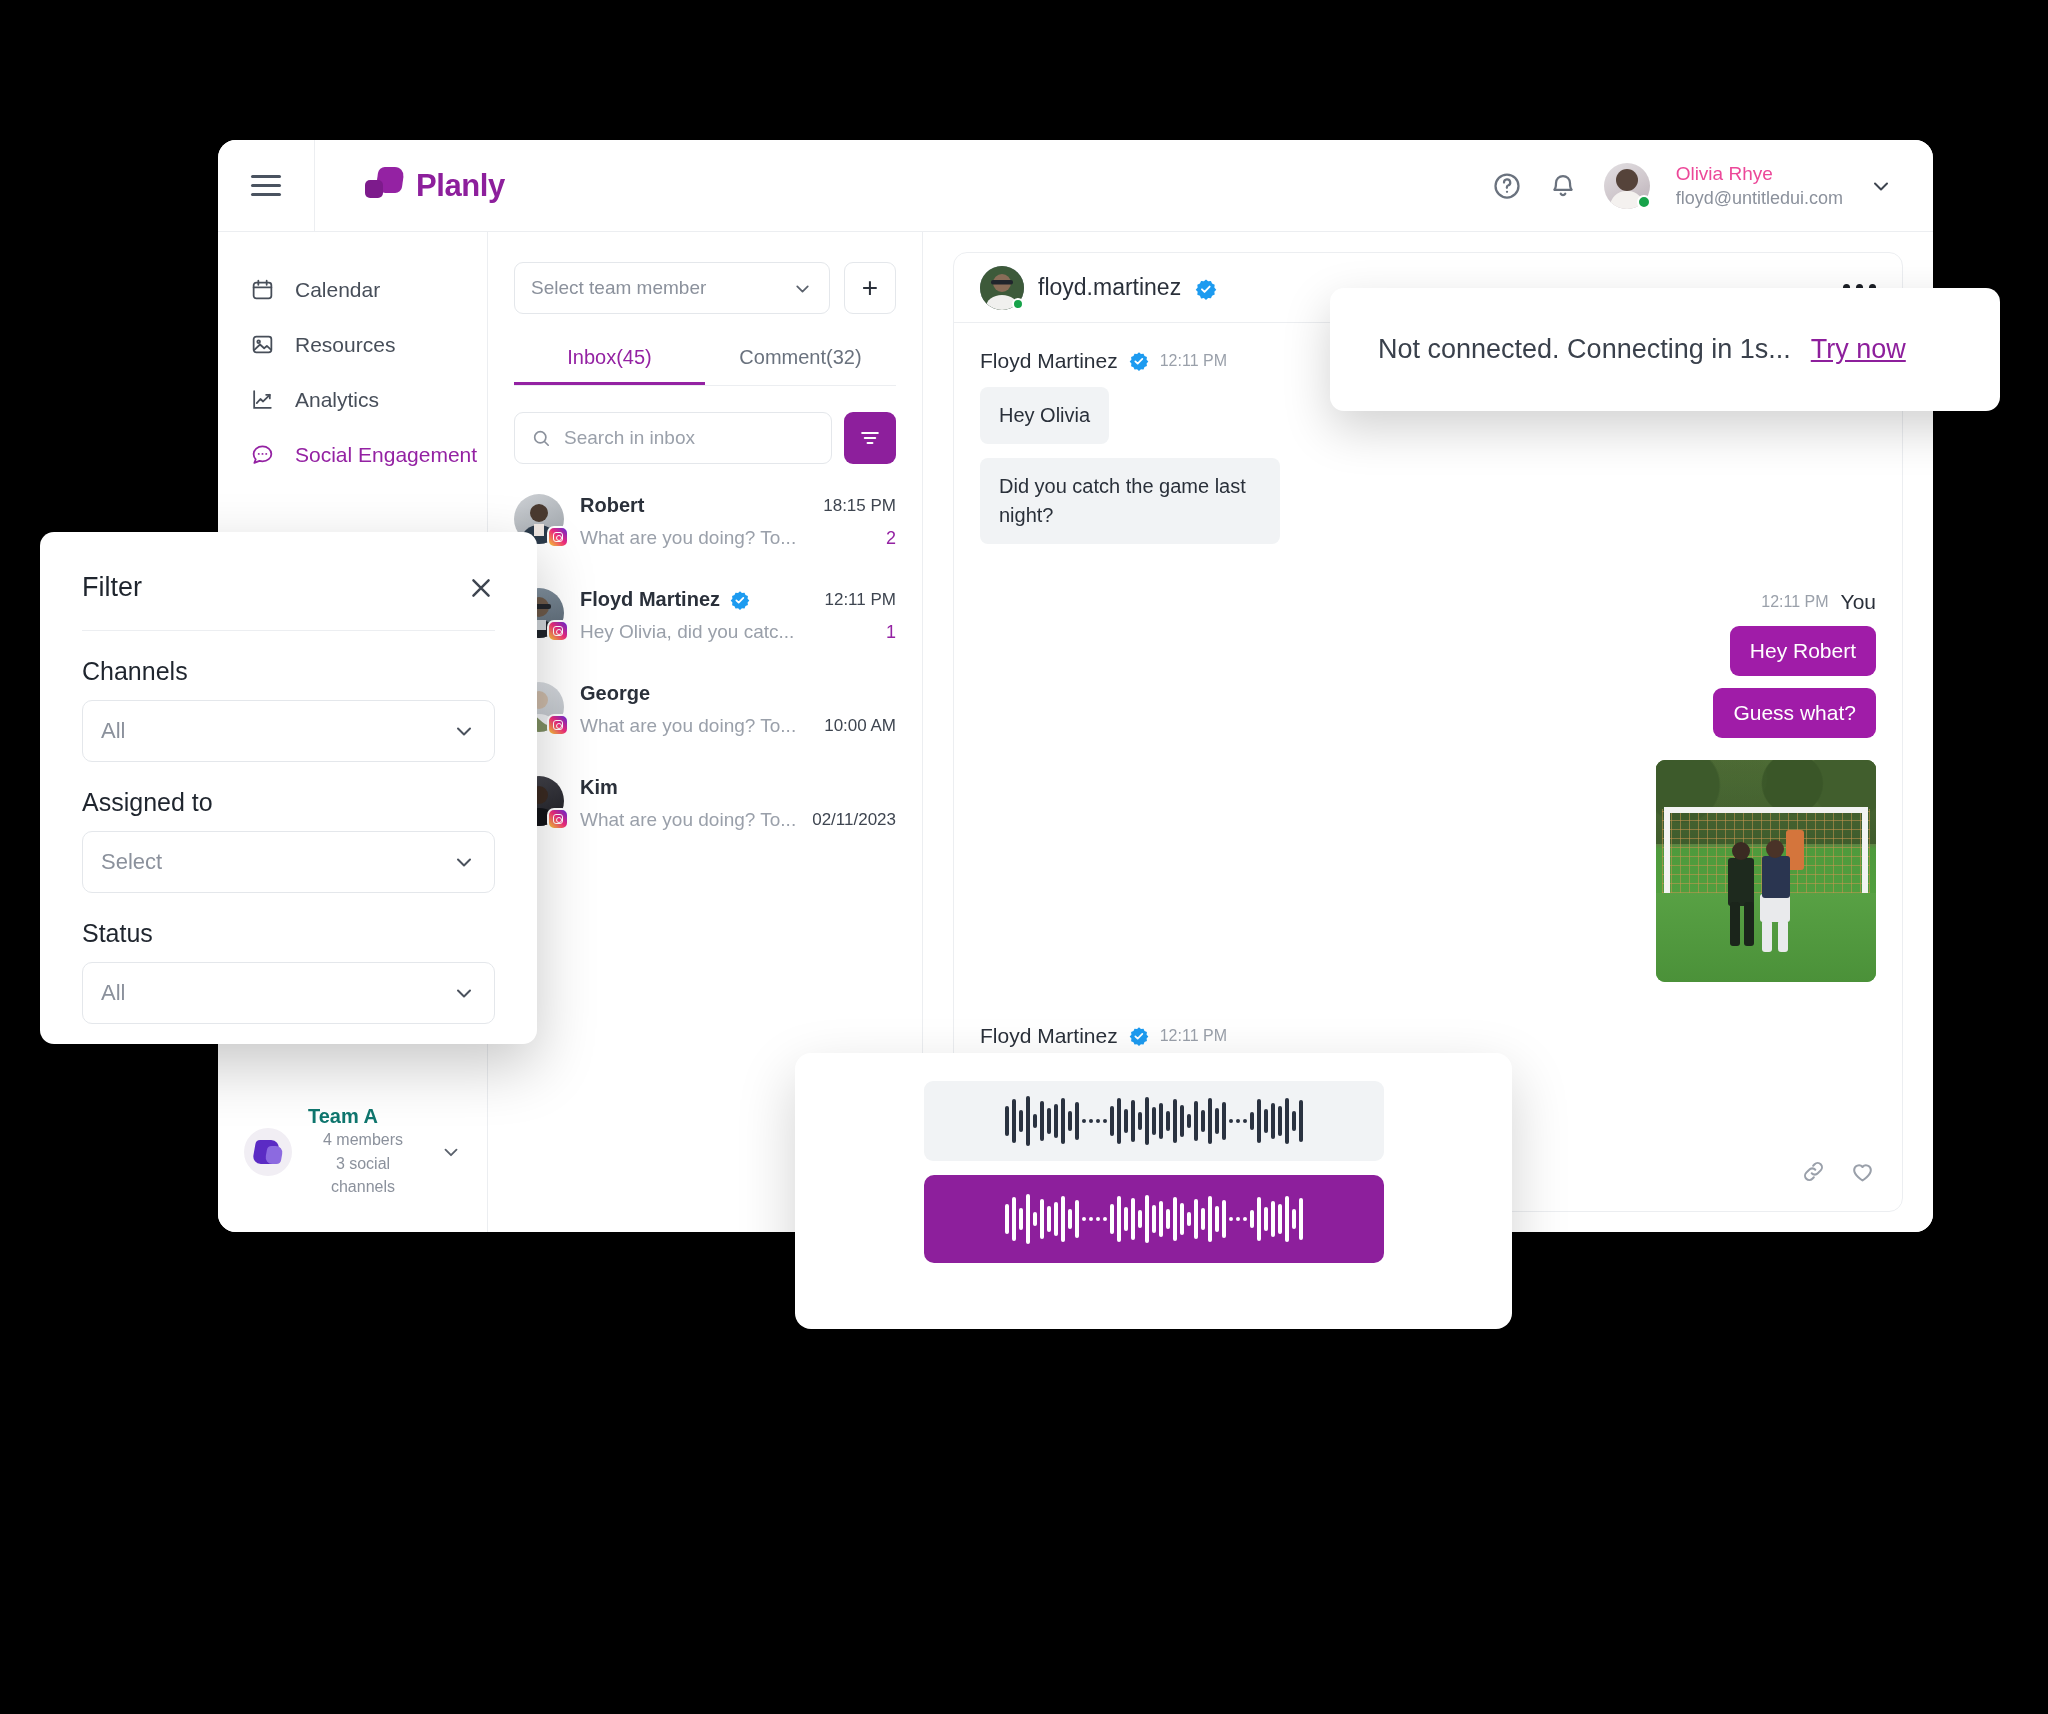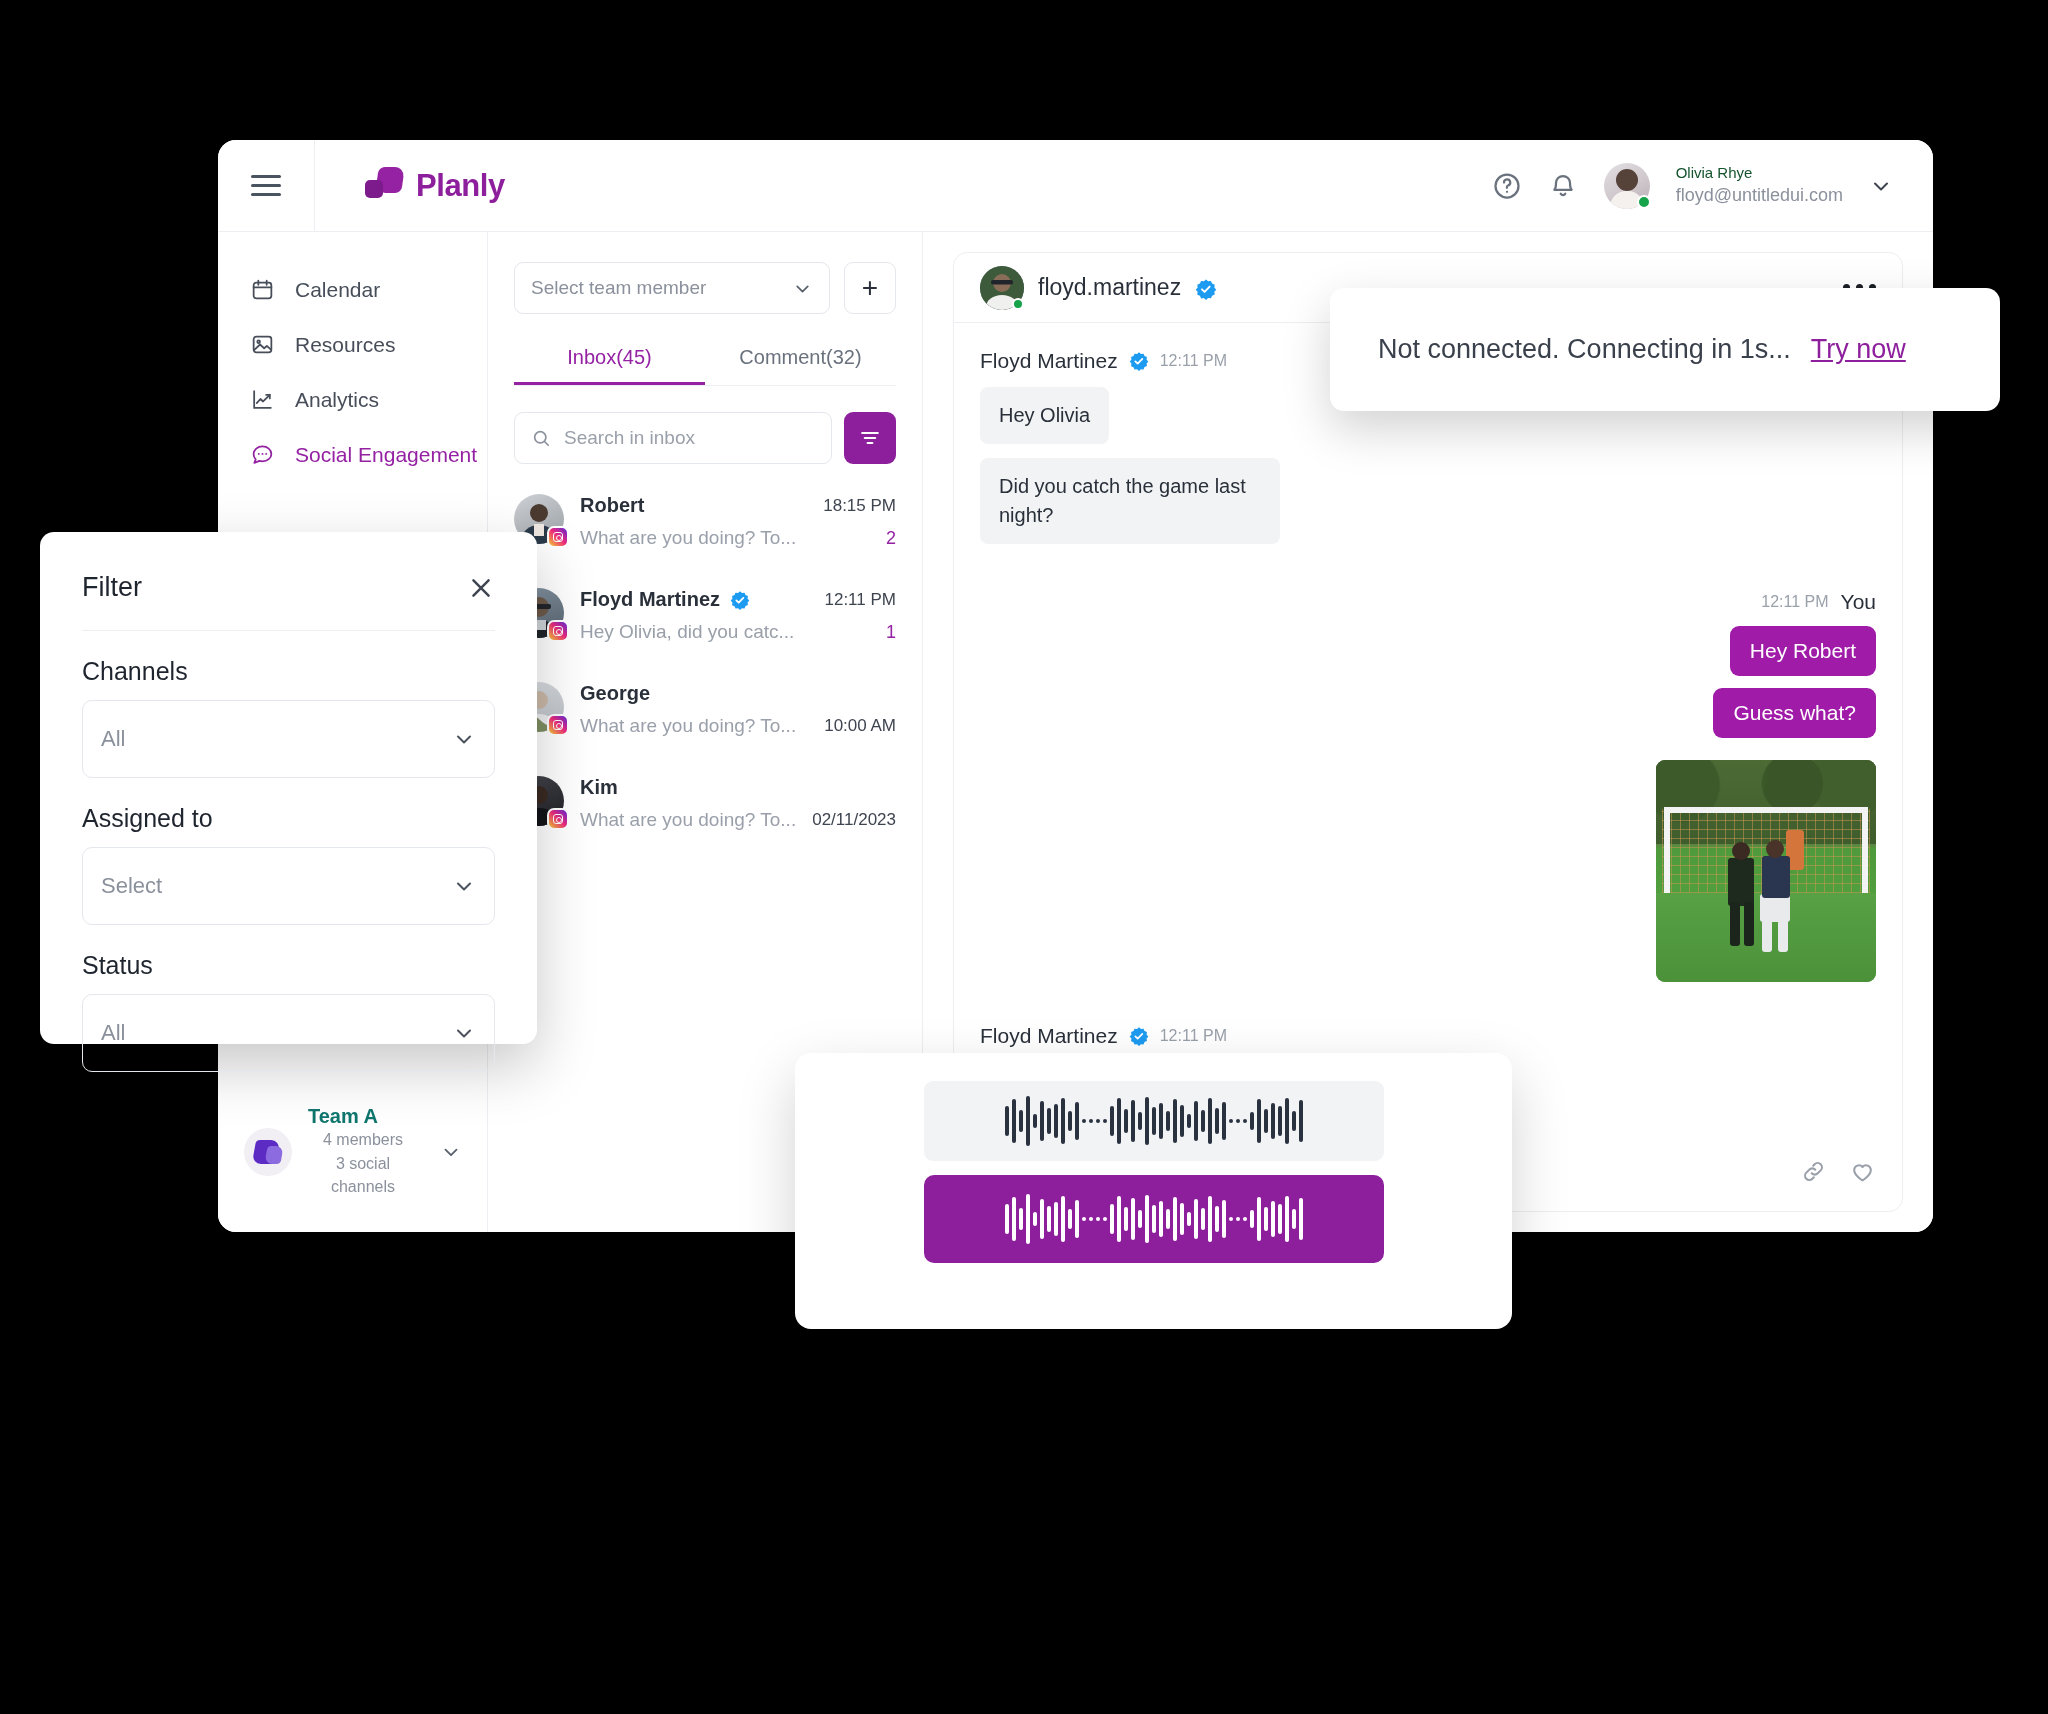--- a/index.html
+++ b/index.html
@@ -71,21 +71,21 @@
     content: ""; position: absolute; left: 6px; top: 28px;
     width: 34px; height: 24px; border-radius: 16px 16px 0 0;
     background: #f4f1ef;
   }
   .dot-online {
     position: absolute; right: -1px; bottom: 0px;
     width: 14px; height: 14px; border-radius: 50%;
     background: #17a34a; border: 2.5px solid #fff;
   }
   .user-meta { line-height: 1.35; }
-  .user-name { font-size: 15px; color: #14532d; }
+  .user-name { font-size: 19px; color: #ec4899; }
   .user-mail { font-size: 18px; color: #8b919c; }
   .chev-top { width: 24px; height: 24px; color: #3e4550; }
 
   
   .leftnav {
     position: absolute; left: 0; top: 92px;
     width: 270px; height: 1000px;
     background: #fff;
     border-right: 1px solid #eceef1;
     padding-top: 30px;
@@ -273,21 +273,21 @@
     background: #fff; border-radius: 14px;
     box-shadow: 0 22px 60px rgba(0,0,0,0.22);
     padding: 40px 42px 0 42px;
   }
   .fm-head { display: flex; align-items: center; }
   .fm-title { font-size: 27px; color: #1f252e; }
   .fm-close { margin-left: auto; width: 28px; height: 28px; color: #3e4550; }
   .fm-rule { height: 1px; background: #eceef1; margin: 27px 0 0 0; }
   .fm-label { font-size: 25px; color: #1f252e; font-weight: 500; margin-top: 26px; }
   .fm-select {
-    height: 78px; border: 1px solid #e4e7eb; border-radius: 10px;
+    height: 62px; border: 1px solid #e4e7eb; border-radius: 10px;
     display: flex; align-items: center; padding: 0 18px; margin-top: 14px;
     font-size: 22px; color: #8b919c;
   }
   .fm-select .chev { margin-left: auto; width: 24px; height: 24px; color: #4b525d; }
 
   
   .toast {
     position: absolute; left: 1330px; top: 288px;
     width: 670px; height: 123px;
     background: #fff; border-radius: 14px;

